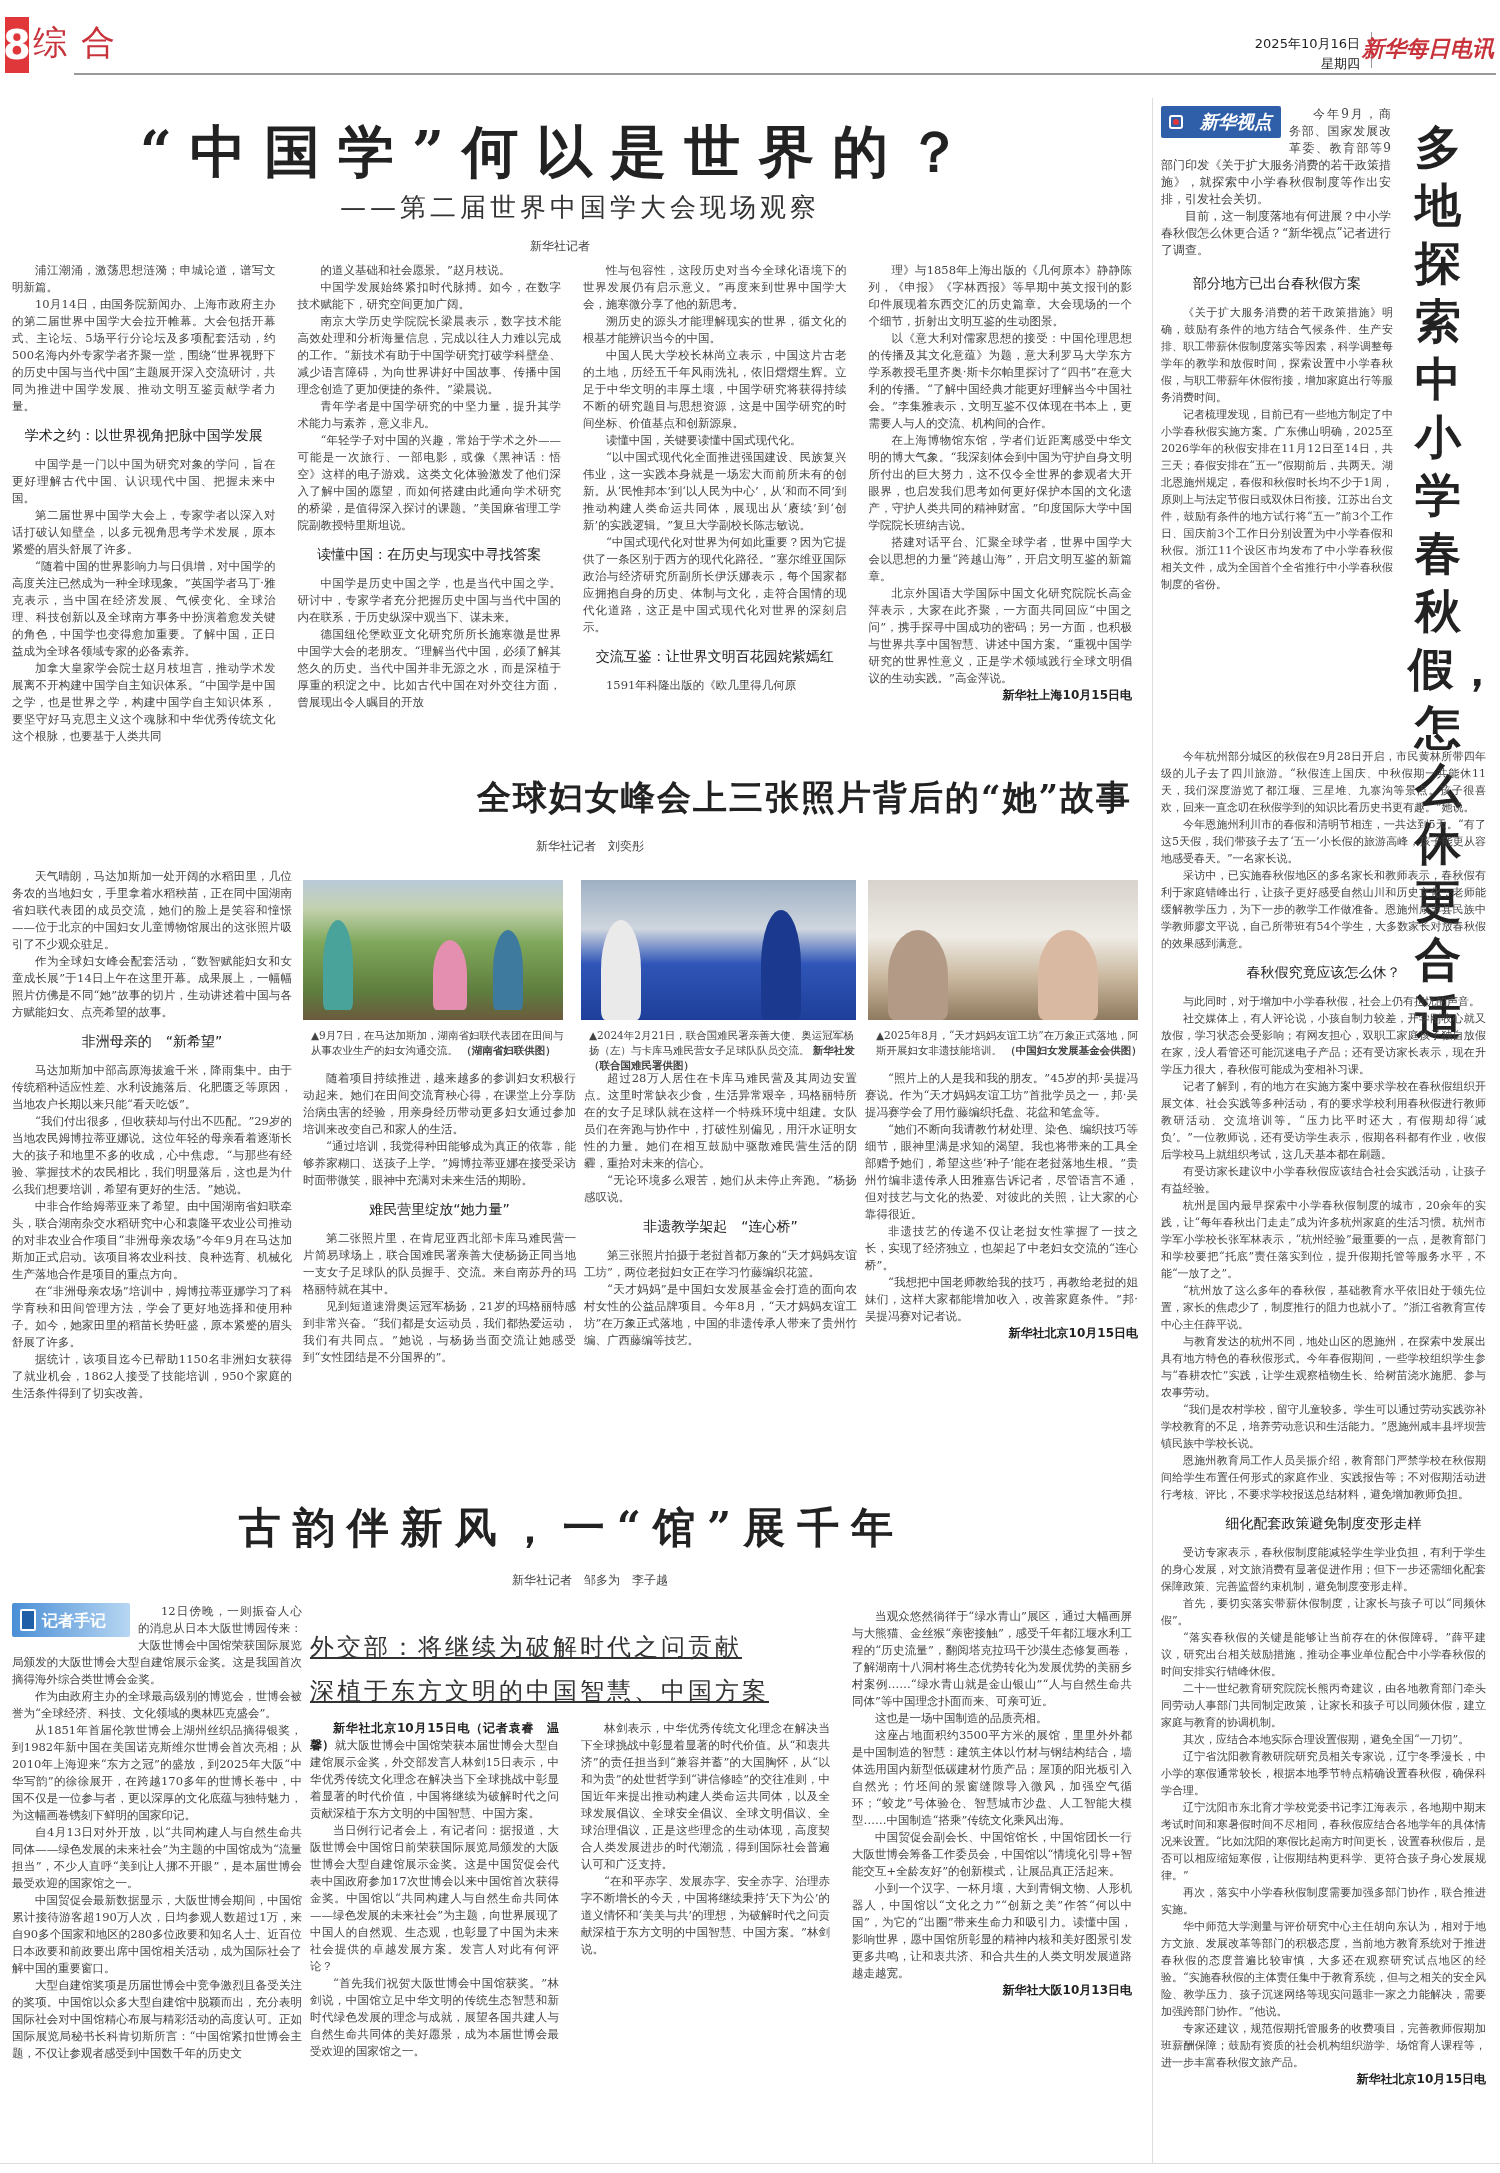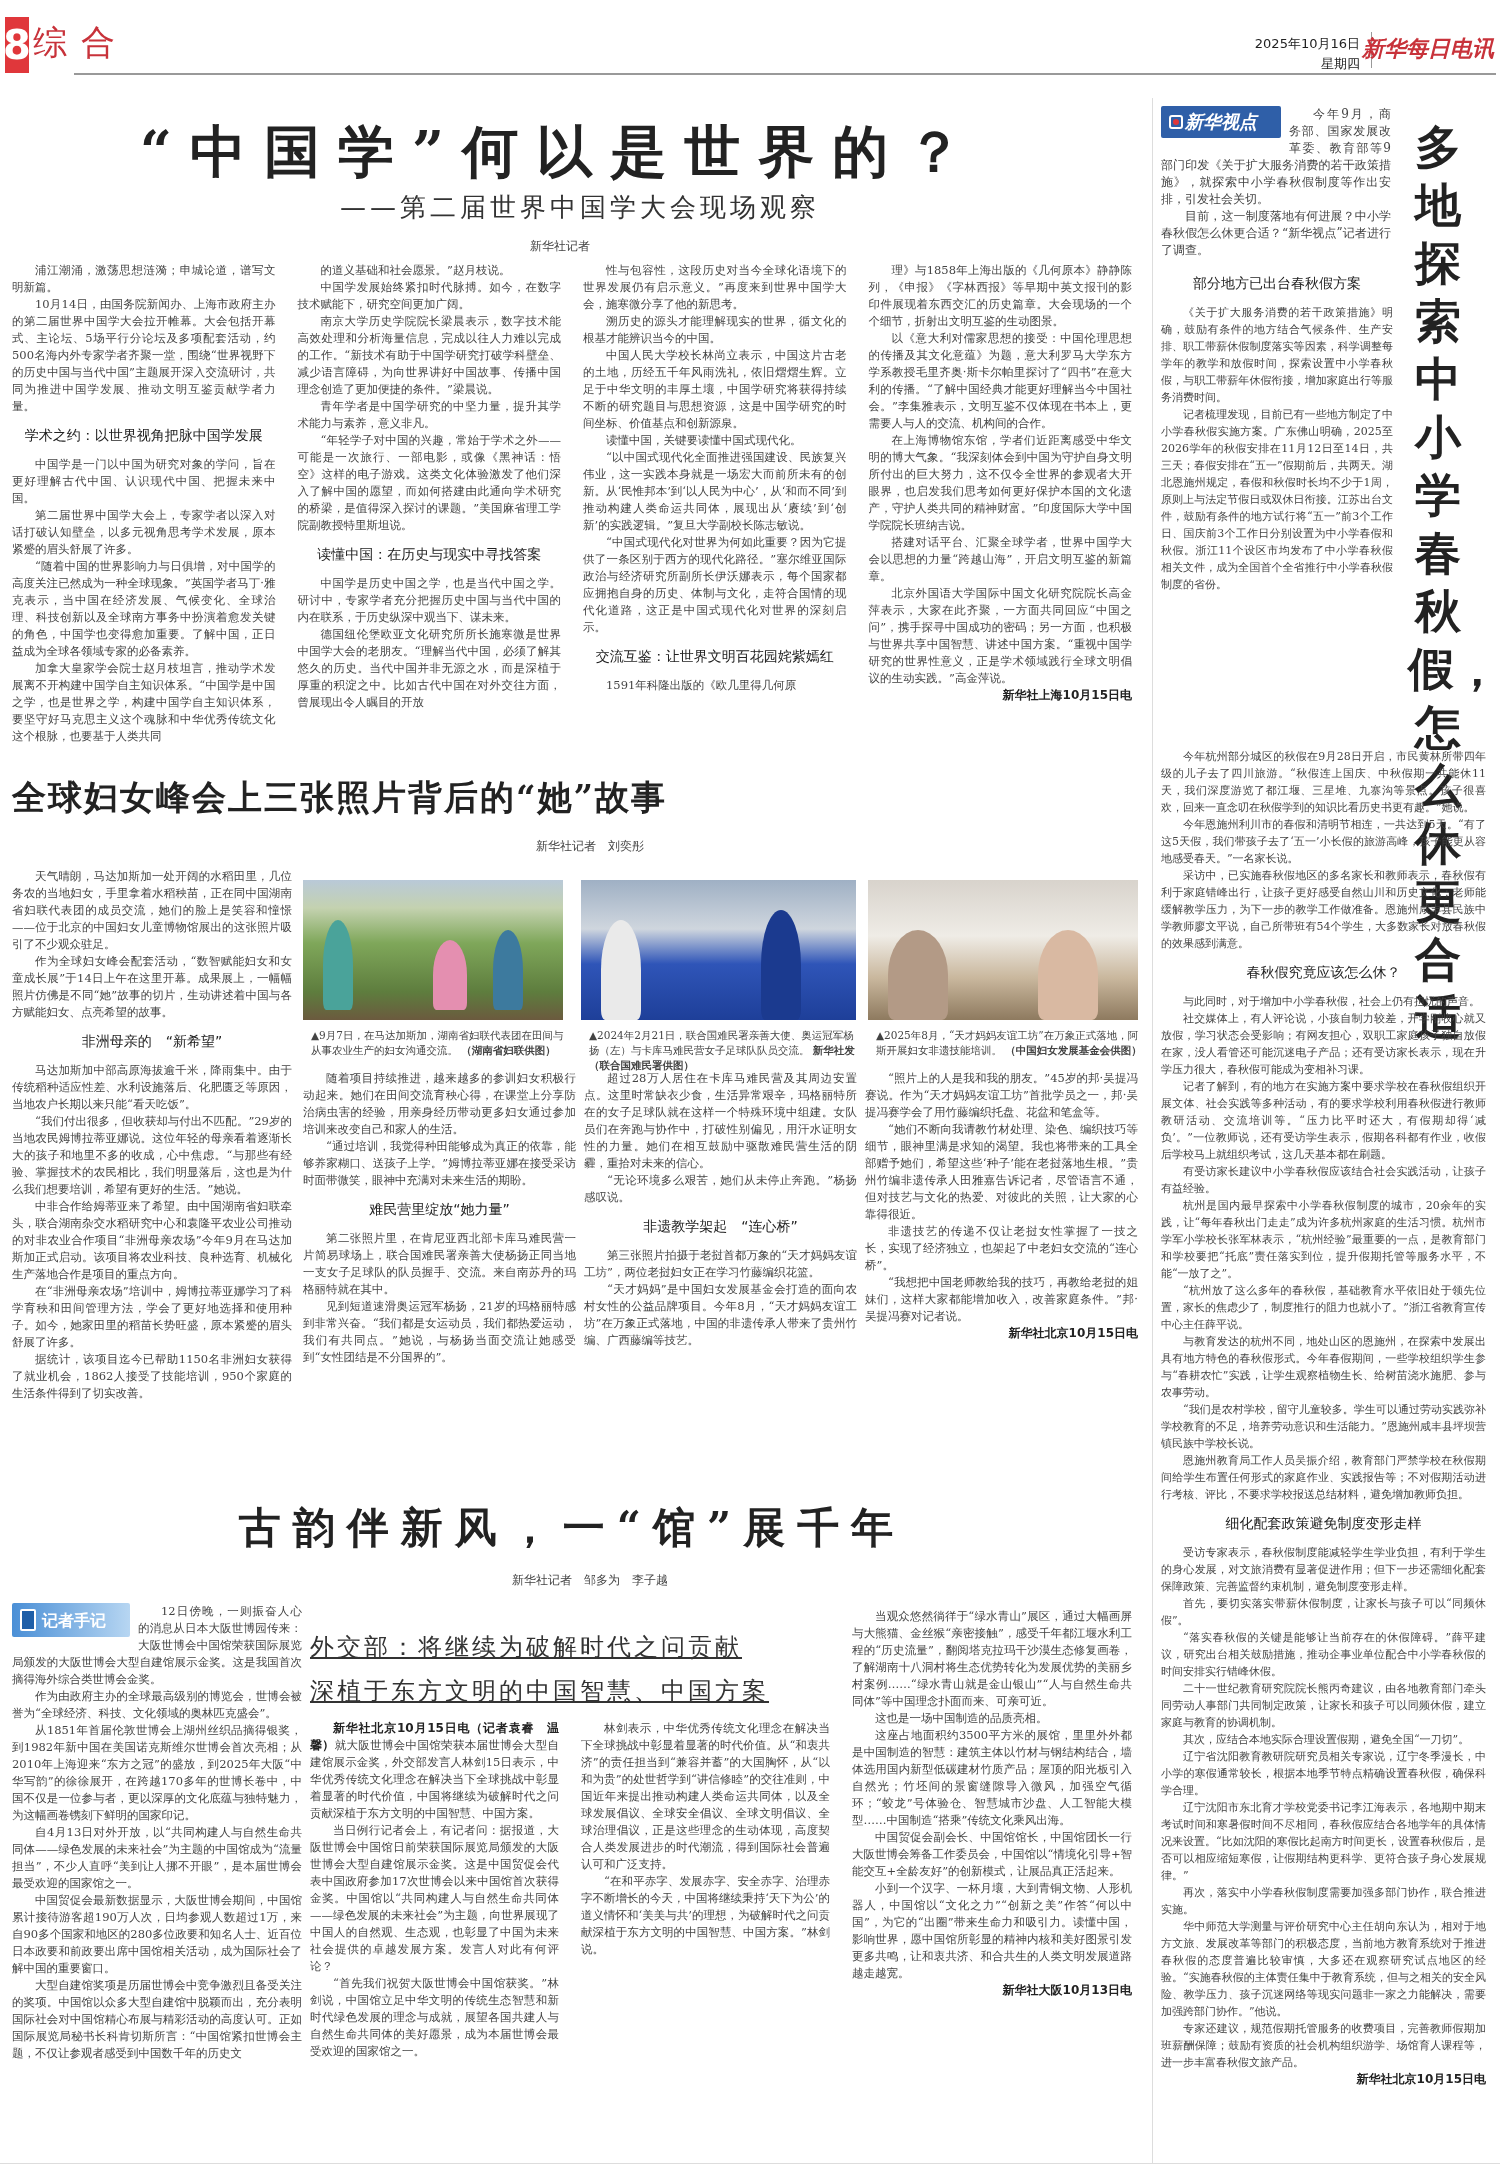--- a/index.html
+++ b/index.html
@@ -22,31 +22,31 @@
   .dateline { font-family: "DejaVu Sans", sans-serif; font-weight: bold; font-size: 12px; color:#222; }
 
   
   .a1-title { position: absolute; left: 110px; top: 115px; width: 900px; text-align: center; font-size: 56px; font-weight: bold; letter-spacing: 18px; color: #222; font-family: "DejaVu Serif", serif; }
   .a1-sub { position: absolute; left: 280px; top: 190px; width: 600px; text-align: center; font-size: 26px; color: #333; letter-spacing: 4px; font-family: "DejaVu Sans", sans-serif; }
   .a1-byline { position: absolute; left: 440px; top: 238px; width: 240px; }
   .a1-cols { position: absolute; left: 12px; top: 262px; width: 1120px; height: 500px; display: grid; grid-template-columns: repeat(4, 1fr); column-gap: 22px; overflow: hidden; }
 
   
   .side { position: absolute; left: 1152px; top: 98px; width: 345px; height: 2065px; border-left: 1px solid #ddd; }
-  .side-badge { position: absolute; left: 8px; top: 8px; width: 120px; height: 32px; background: #2f5fa8; border-radius: 2px; color: #fff; font-family: "DejaVu Sans", sans-serif; font-size: 18px; font-style: italic; font-weight: bold; display: flex; align-items: center; padding-left: 8px; gap: 2px; }
+  .side-badge { position: absolute; left: 8px; top: 8px; width: 120px; height: 32px; background: #2f5fa8; border-radius: 2px; color: #fff; font-family: "DejaVu Sans", sans-serif; font-size: 18px; font-style: italic; font-weight: bold; display: flex; align-items: center; padding-left: 8px; gap: 17px; }
   .cam-icon { width: 14px; height: 14px; border: 2px solid #fff; border-radius: 3px; position: relative; }
   .cam-icon::after { content:""; position:absolute; left:2px; top:2px; width:6px; height:6px; border-radius:50%; background:#e0373b; }
   .side-title { position: absolute; left: 255px; top: 20px; width: 60px; font-size: 46px; line-height: 58px; font-weight: bold; color: #222; text-align: center; font-family: "DejaVu Serif", serif; }
   .side-lede { position: absolute; left: 8px; top: 8px; width: 230px; }
   .side-lede-text { font-size: 12px; line-height: 17px; color: #444; text-align: justify; }
   .side-body { position: absolute; left: 8px; top: 150px; width: 325px; height: 1910px; overflow: hidden; }
   .side-body .col-text { font-size: 11px; }
 
   
-  .a2-title { position: absolute; left: 12px; top: 775px; width: 1120px; text-align: left; font-size: 34px; font-weight: bold; color: #222; letter-spacing: 2px; font-family: "DejaVu Serif", serif; }
+  .a2-title { position: absolute; left: 12px; top: 775px; width: 1120px; text-align: right; font-size: 34px; font-weight: bold; color: #222; letter-spacing: 2px; font-family: "DejaVu Serif", serif; }
   .a2-byline { position: absolute; left: 440px; top: 838px; width: 300px; }
   .a2-lede { position: absolute; left: 12px; top: 868px; width: 280px; height: 600px; overflow: hidden; }
   .photos { position: absolute; left: 303px; top: 880px; width: 835px; height: 140px; }
   .photo { position: absolute; top: 0; height: 140px; }
   .photo1 { left: 0; width: 260px; background: linear-gradient(180deg,#b9c9d8 0%,#c4d2b0 20%,#7fa75a 45%,#5e7d3e 80%,#6b5a3e 100%); }
   .photo2 { left: 278px; width: 275px; background: linear-gradient(180deg,#9fb0c4 0%,#cfd6de 35%,#2f55b8 60%,#1e3f99 100%); }
   .photo3 { left: 565px; width: 270px; background: linear-gradient(180deg,#d8d3cc 0%,#efece6 40%,#c9b79d 70%,#8e7a5f 100%); }
   .figure-shape { position:absolute; border-radius: 50% 50% 10% 10%; }
   .caption { position: absolute; top: 148px; font-size: 10.5px; line-height: 15px; color: #444; margin-left: 8px; }
   .caption .credit { font-family:"DejaVu Sans", sans-serif; font-weight: bold; }

